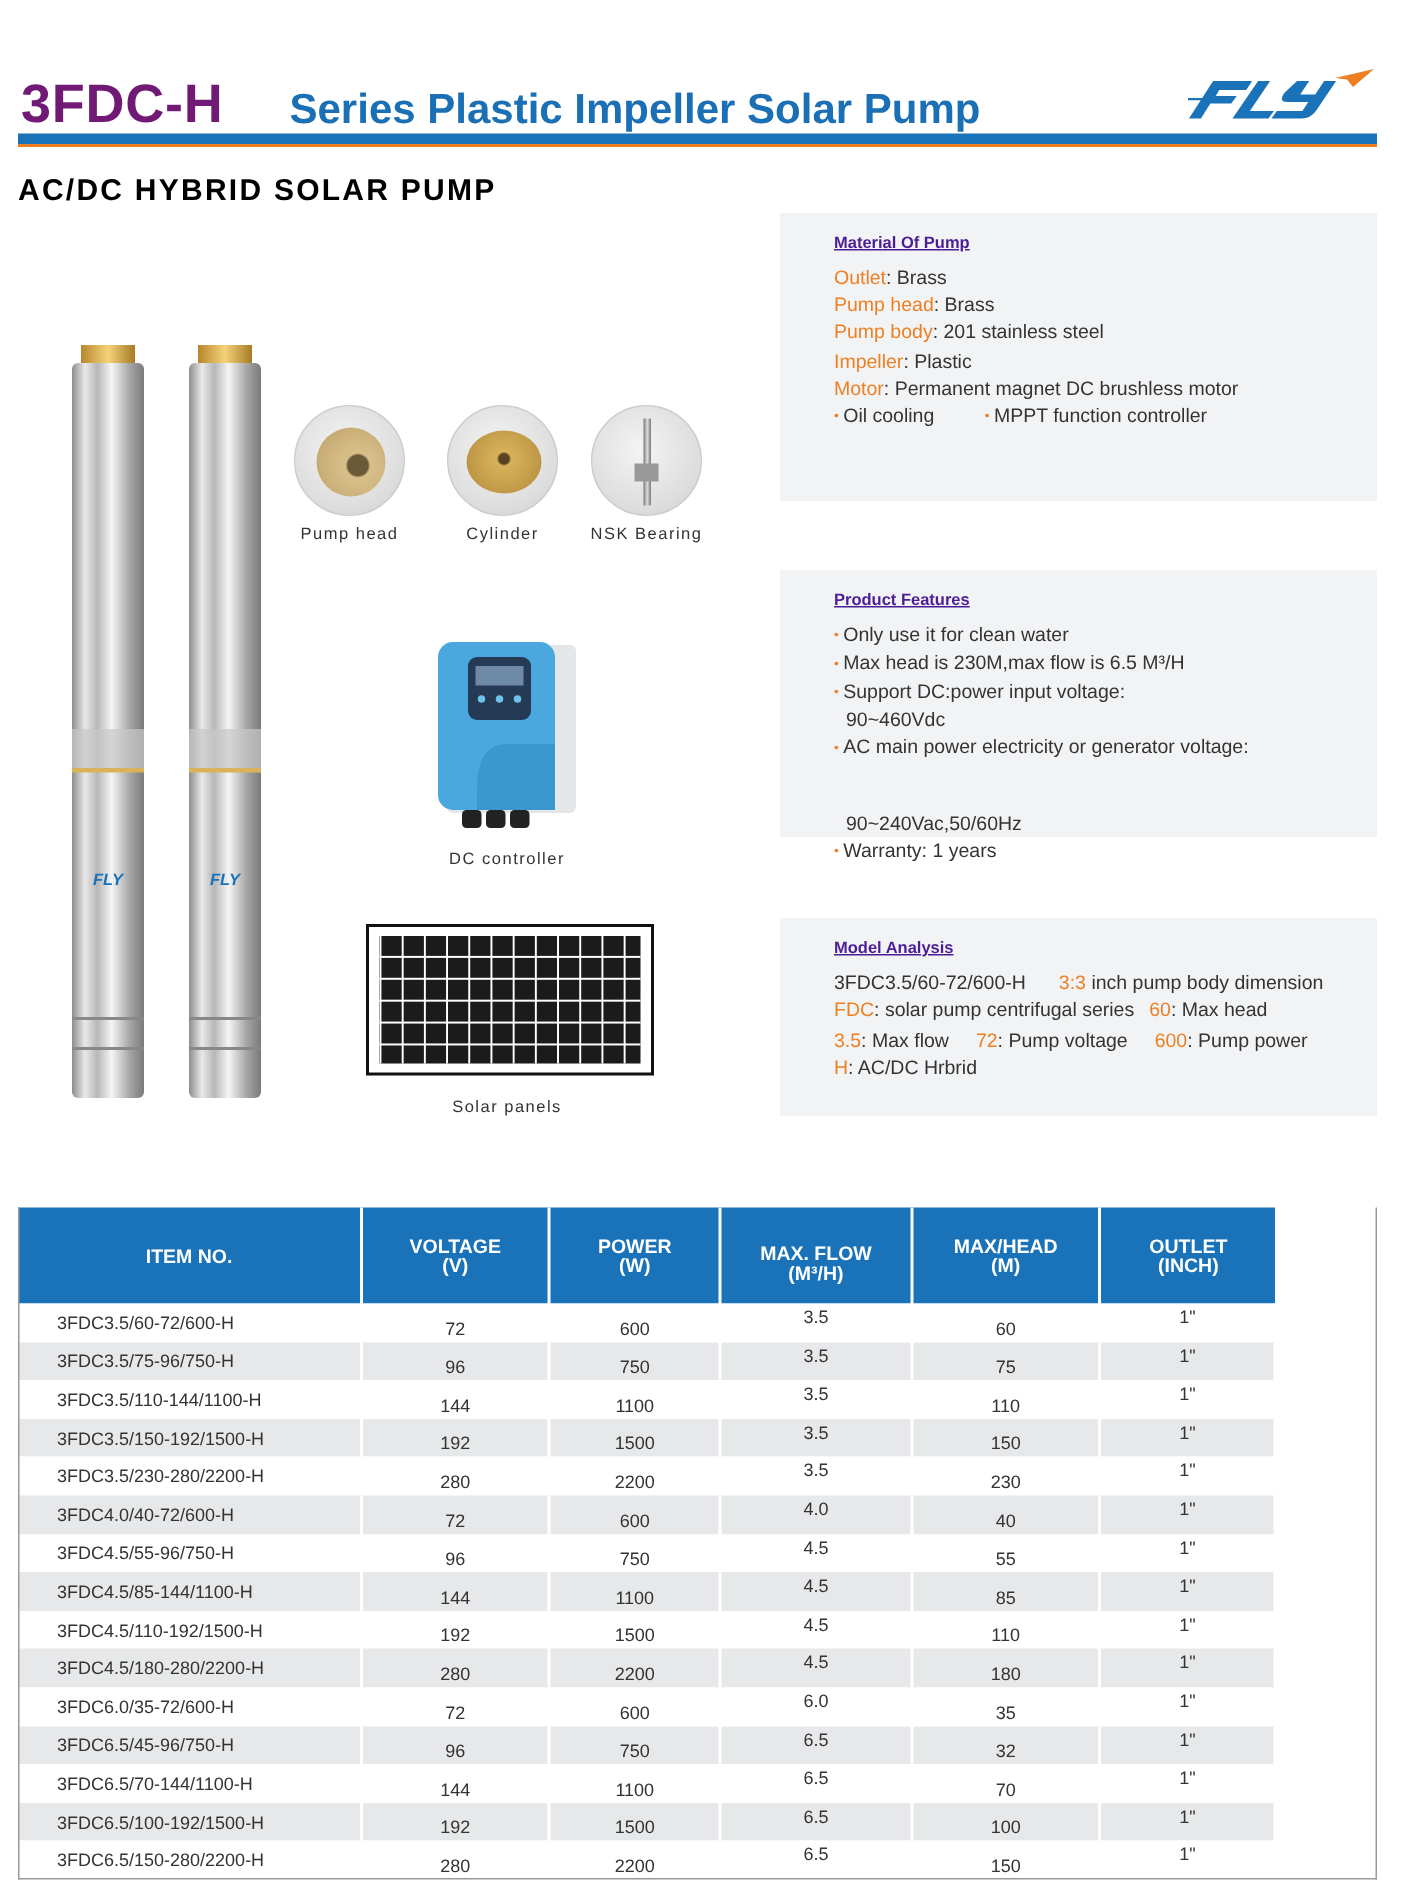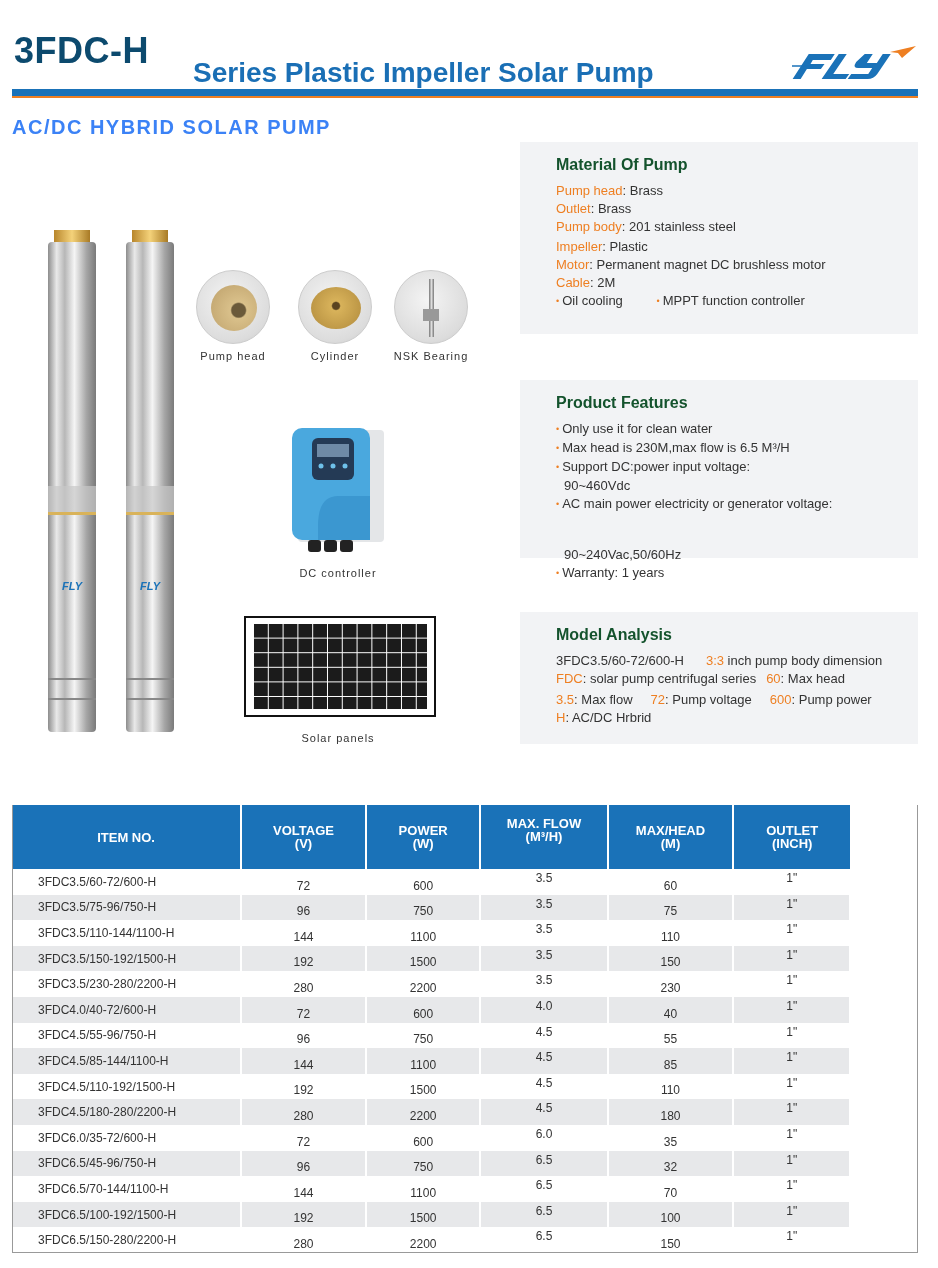--- a/index.html
+++ b/index.html
@@ -1,30 +1,30 @@
 <!DOCTYPE html>
 <html><head>
 <meta charset="utf-8">
 <style>
   * { box-sizing: border-box; margin: 0; padding: 0; }
   body { width: 938px; height: 1268px; background: #ffffff; font-family: "Liberation Sans", sans-serif; position: relative; overflow: hidden; color: #333; }
   .abs { position: absolute; }
-  .title-orange { left: 14px; top: 30px; font-size: 36px; font-weight: bold; color: #0c4a6e; letter-spacing: 0.5px; }
+  .title-orange { left: 14px; top: 48px; font-size: 36px; font-weight: bold; color: #701a75; letter-spacing: 0.5px; }
   .title-blue { left: 193px; top: 57px; font-size: 28px; font-weight: bold; color: #1a6fb5; }
   .logo { left: 790px; top: 44px; width: 130px; height: 40px; }
   .rule-blue { left: 12px; top: 89px; width: 906px; height: 7px; background: #1a72b8; }
   .rule-orange { left: 12px; top: 96px; width: 906px; height: 2px; background: #ee7f22; }
-  .subtitle { left: 12px; top: 116px; font-size: 20px; font-weight: bold; color: #3b82f6; letter-spacing: 1.5px; }
+  .subtitle { left: 12px; top: 116px; font-size: 20px; font-weight: bold; color: #000000; letter-spacing: 1.5px; }
 
   .pump { width: 52px; height: 510px; }
   .part { width: 74px; height: 74px; border-radius: 50%; border: 1px solid #ccc; background: radial-gradient(circle at 45% 40%, #f4f4f4 0%, #dcdcdc 70%, #c6c6c6 100%); }
   .caption { font-size: 11px; color: #333; letter-spacing: 1px; text-align: center; }
 
   .panel { background: #f2f3f5; padding: 14px 0 0 36px; }
-  .panel h3 { font-size: 16px; font-weight: bold; color: #14532d; margin-bottom: 8px; }
+  .panel h3 { font-size: 11px; font-weight: bold; color: #4c1d95; text-decoration: underline; margin-bottom: 8px; }
   .line { font-size: 13px; color: #333; line-height: 18px; }
   .o { color: #ee7f22; }
   .bul { color: #ee7f22; font-size: 9px; margin-right: 3px; position: relative; top: -1px; }
 
   table.spec { position: absolute; left: 12px; top: 805px; width: 839px; border-collapse: collapse; font-size: 12px; }
   table.spec th { background: #1a72b8; color: #fff; font-weight: bold; font-size: 13px; height: 64px; border-right: 2px solid #fff; line-height: 13px; text-align: center; }
   table.spec th:last-child { border-right: none; }
   table.spec td { height: 25.6px; border-right: 2px solid #fff; color: #333; text-align: center; vertical-align: bottom; padding-bottom: 2px; }
   table.spec td:first-child { text-align: left; padding-left: 26px; vertical-align: middle; padding-bottom: 0; }
   table.spec td.up { vertical-align: top; padding-top: 2px; padding-bottom: 0; }
@@ -115,26 +115,25 @@
 </svg>
 <div class="abs caption" style="left:286px; top:567px; width:104px;">DC controller</div>
 
 <div class="abs" style="left:244px; top:616px; width:192px; height:101px; border:2px solid #111; background:#fff; padding:6px 7px;">
   <div style="width:100%; height:100%; background-color:#1b1b1b; background-image: linear-gradient(90deg, #fff 1px, transparent 1px), linear-gradient(0deg, #fff 1px, transparent 1px); background-size: 14.8px 14.6px;"></div>
 </div>
 <div class="abs caption" style="left:286px; top:732px; width:104px;">Solar panels</div>
 
 <div class="abs panel" style="left:520px; top:142px; width:398px; height:192px;">
   <h3>Material Of Pump</h3>
+  <div class="line"><span class="o">Outlet</span><span>: Brass</span></div>
   <div class="line"><span class="o">Pump head</span><span>: Brass</span></div>
-  <div class="line"><span class="o">Outlet</span><span>: Brass</span></div>
   <div class="line"><span class="o">Pump body</span><span>: 201 stainless steel</span></div>
   <div class="line" style="margin-top:2px;"><span class="o">Impeller</span><span>: Plastic</span></div>
   <div class="line"><span class="o">Motor</span><span>: Permanent magnet DC brushless motor</span></div>
-  <div class="line"><span class="o">Cable</span><span>: 2M</span></div>
   <div class="line">
     <span class="bul">•</span><span>Oil cooling</span>
     <span style="display:inline-block; width:30px;"></span><span class="bul">•</span><span>MPPT function controller</span>
   </div>
 </div>
 
 <div class="abs panel" style="left:520px; top:380px; width:398px; height:178px;">
   <h3>Product Features</h3>
   <div class="line"><span class="bul">•</span><span>Only use it for clean water</span></div>
   <div class="line"><span class="bul">•</span><span>Max head is 230M,max flow is 6.5 M³/H</span></div>
@@ -168,21 +167,21 @@
       <col style="width:124px">
       <col style="width:140px">
       <col style="width:134px">
       <col style="width:126px">
   </colgroup>
   <thead>
     <tr>
       <th><span>ITEM NO.</span></th>
       <th><span>VOLTAGE</span><br><span>(V)</span></th>
       <th><span>POWER</span><br><span>(W)</span></th>
-      <th style="vertical-align:top; padding-top:12px;"><span>MAX. FLOW</span><br><span>(M³/H)</span></th>
+      <th style="vertical-align:top; padding-top:24px;"><span>MAX. FLOW</span><br><span>(M³/H)</span></th>
       <th><span>MAX/HEAD</span><br><span>(M)</span></th>
       <th><span>OUTLET</span><br><span>(INCH)</span></th>
     </tr>
   </thead>
   <tbody id="spec-body">
       <tr>
     <td>3FDC3.5/60-72/600-H</td>
     <td>72</td>
     <td>600</td>
     <td class="up">3.5</td>

